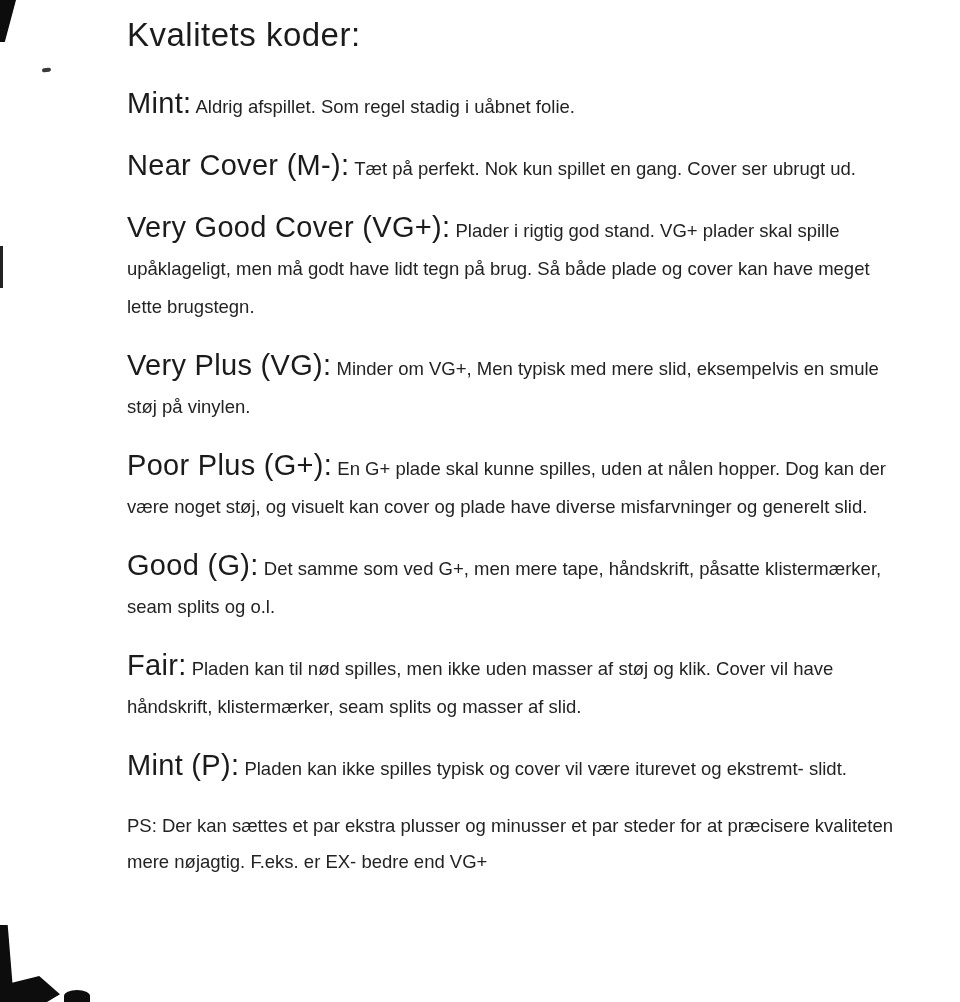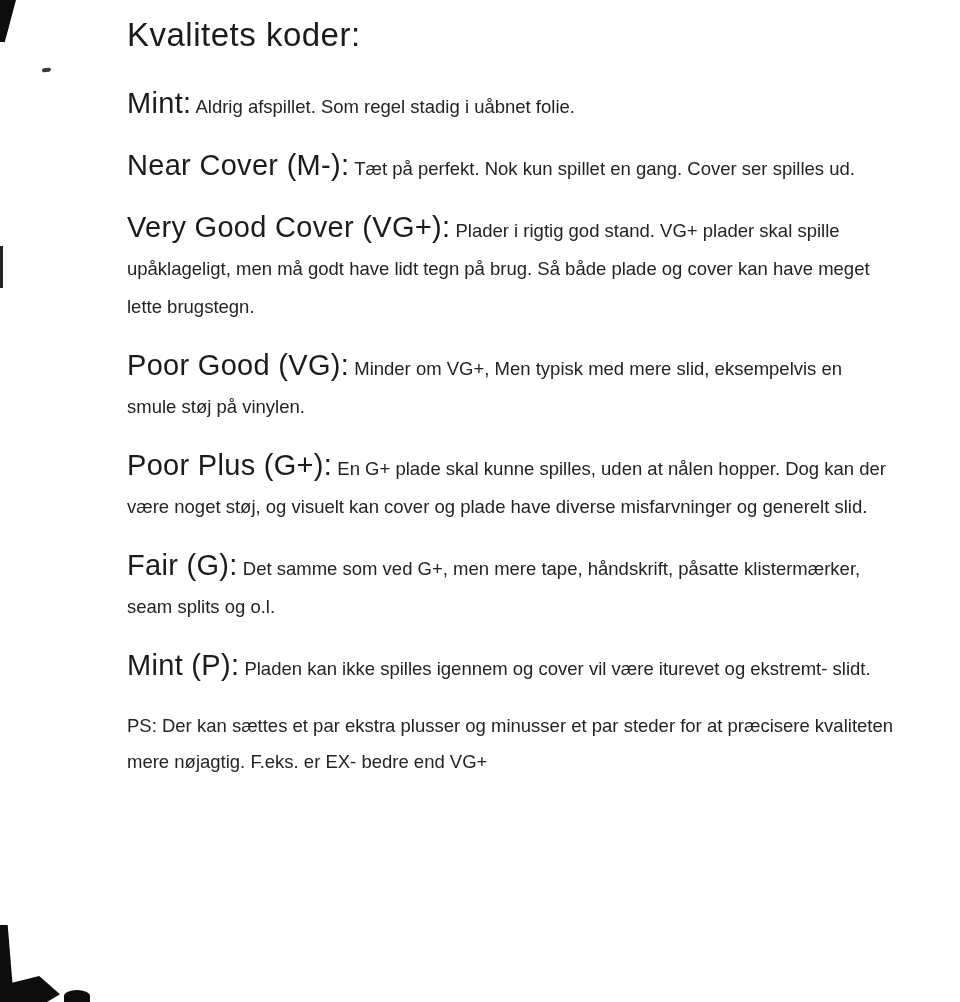--- a/index.html
+++ b/index.html
@@ -106,45 +106,49 @@
 
   <h1 class="title">Kvalitets koder:</h1>
 
   <p class="entry">
     <span class="term">Mint:</span>
     <span class="desc">Aldrig afspillet. Som regel stadig i uåbnet folie.</span>
   </p>
 
   <p class="entry">
     <span class="term">Near Cover (M-):</span>
-    <span class="desc">Tæt på perfekt. Nok kun spillet en gang. Cover ser spilles ud.</span>
+    <span class="desc">Tæt på perfekt. Nok kun spillet en gang. Cover ser ubrugt ud.</span>
   </p>
 
 
   <p class="entry">
     <span class="term">Very Good Cover (VG+):</span>
     <span class="desc">Plader i rigtig god stand. VG+ plader skal spille upåklageligt, men må godt have lidt tegn på brug. Så både plade og cover kan have meget lette brugstegn.</span>
   </p>
 
   <p class="entry">
-    <span class="term">Poor Good (VG):</span>
+    <span class="term">Very Plus (VG):</span>
     <span class="desc">Minder om VG+, Men typisk med mere slid, eksempelvis en smule støj på vinylen.</span>
   </p>
 
   <p class="entry">
     <span class="term">Poor Plus (G+):</span>
     <span class="desc">En G+ plade skal kunne spilles, uden at nålen hopper. Dog kan der være noget støj, og visuelt kan cover og plade have diverse misfarvninger og generelt slid.</span>
   </p>
 
   <p class="entry">
-    <span class="term">Fair (G):</span>
+    <span class="term">Good (G):</span>
     <span class="desc">Det samme som ved G+, men mere tape, håndskrift, påsatte klistermærker, seam splits og o.l.</span>
   </p>
 
+  <p class="entry">
+    <span class="term">Fair:</span>
+    <span class="desc">Pladen kan til nød spilles, men ikke uden masser af støj og klik. Cover vil have håndskrift, klistermærker, seam splits og masser af slid.</span>
+  </p>
 
   <p class="entry">
     <span class="term">Mint (P):</span>
-    <span class="desc">Pladen kan ikke spilles igennem og cover vil være iturevet og ekstremt- slidt.</span>
+    <span class="desc">Pladen kan ikke spilles typisk og cover vil være iturevet og ekstremt- slidt.</span>
   </p>
 
   <p class="footnote">PS: Der kan sættes et par ekstra plusser og minusser et par steder for at præcisere kvaliteten mere nøjagtig. F.eks. er EX- bedre end VG+</p>
 
 </div>
 
 </body></html>

